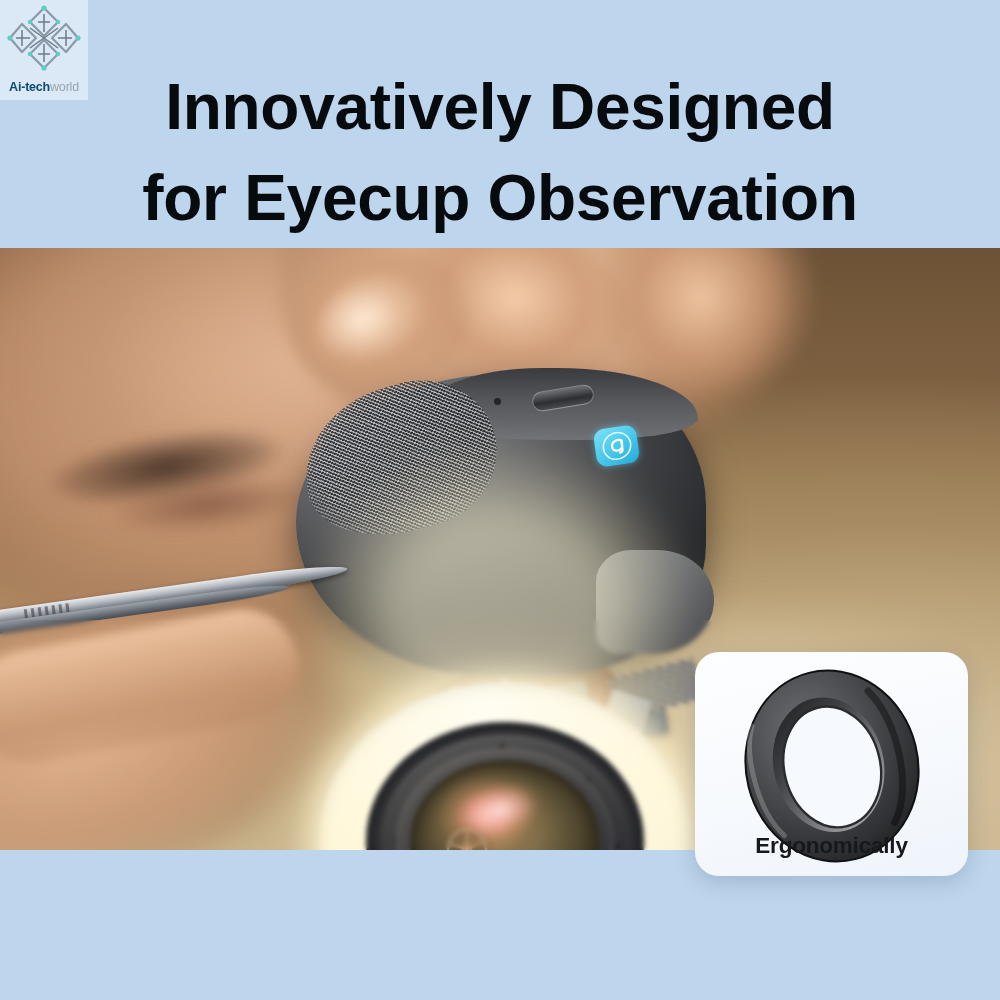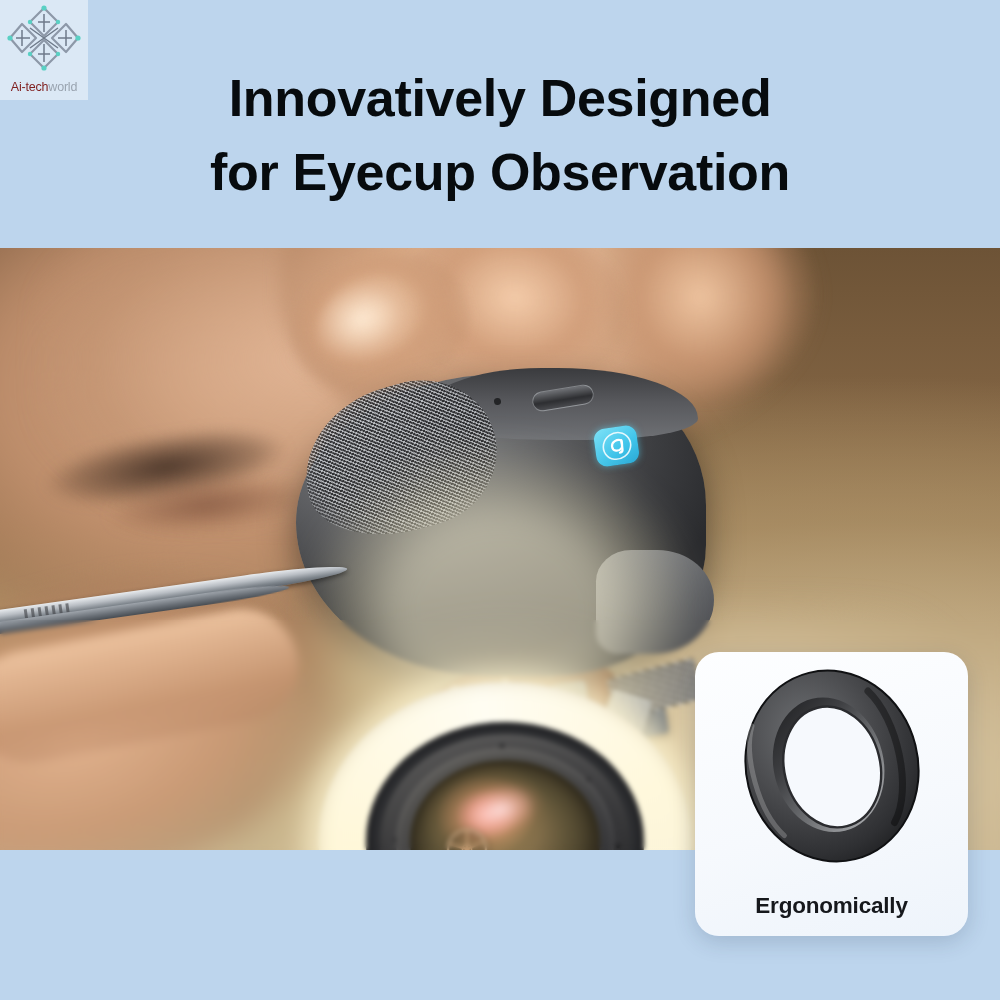--- a/index.html
+++ b/index.html
@@ -15,32 +15,32 @@
     position:absolute; left:0; top:0; width:88px; height:100px;
     background:rgba(255,255,255,0.45);
     z-index:40; overflow:hidden;
   }
   #watermark .mark { position:absolute; left:4px; top:2px; width:80px; height:72px; }
   #watermark .wm-text {
     position:absolute; left:0; bottom:6px; width:88px;
     text-align:center; font-size:12.5px; letter-spacing:-0.2px;
     white-space:nowrap;
   }
-  #watermark .wm-text b { color:#7f1d1d; font-weight:normal; }
+  #watermark .wm-text b { color:#0c4a6e; font-weight:bold; }
   #watermark .wm-text i { color:#9aa4b0; font-style:normal; font-weight:normal; }
 
   
   #header {
     position:absolute; left:0; top:0; width:1000px; height:248px;
     background:#bdd5ed; z-index:10;
   }
   #headline {
     position:absolute; left:0; top:62px; width:1000px;
     text-align:center; color:#070b0e;
-    font-size:52px; font-weight:bold; line-height:1.42;
+    font-size:64px; font-weight:bold; line-height:1.42;
     letter-spacing:-0.3px;
   }
   #headline .l2 { display:block; }
 
   
   #photo {
     position:absolute; left:0; top:248px; width:1000px; height:602px;
     overflow:hidden; z-index:15;
     background:#8d7351;
   }
@@ -341,21 +341,21 @@
   }
   .blur-veil {
     position:absolute; left:0; top:372px; width:1000px; height:230px;
     backdrop-filter:blur(2.4px);
     z-index:11;
     pointer-events:none;
   }
 
   
   #eyecup-card {
-    position:absolute; left:695px; top:652px; width:273px; height:284px;
+    position:absolute; left:695px; top:652px; width:273px; height:224px;
     background:linear-gradient(165deg,#fdfeff 0%, #f6f9fd 58%, #eef4fb 100%);
     border-radius:24px;
     z-index:30;
     box-shadow:0 6px 22px rgba(30,44,70,0.18);
     overflow:hidden;
   }
   .eyecup-art {
     position:absolute; left:0; top:14px; width:273px; height:200px;
     display:flex; align-items:center; justify-content:center;
   }

